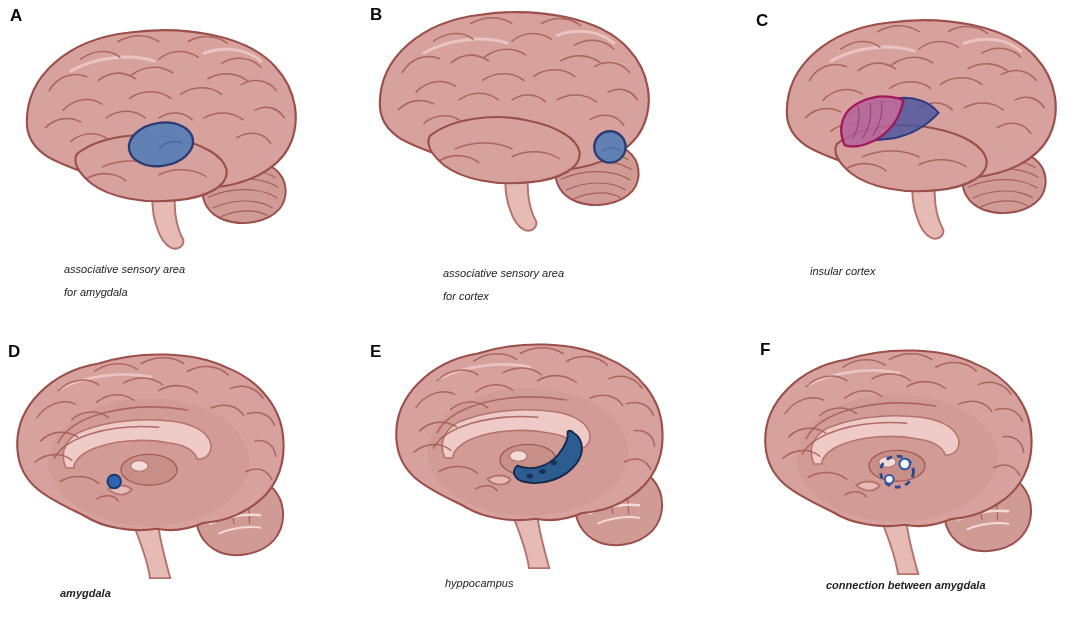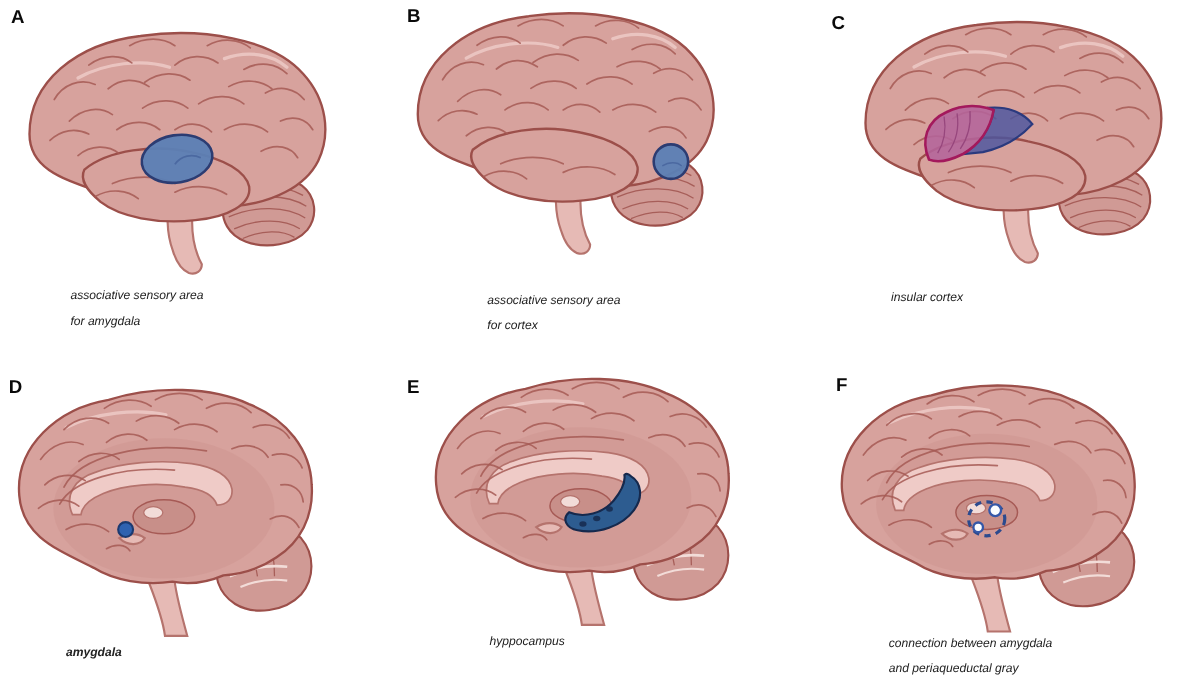--- a/index.html
+++ b/index.html
@@ -11,21 +11,21 @@
   .brain{position:absolute;}
   .caption{position:absolute;font-style:italic;font-size:11px;line-height:23px;color:var(--caption_text,#222);}
   .caption span{display:block;white-space:nowrap;}
 
   
   .p-a .plabel{left:10px;top:6px;}  .p-a .brain{left:12px;top:20px;}  .p-a .caption{left:64px;top:258px;}
   .p-b .plabel{left:9px;top:5px;}   .p-b .brain{left:4px;top:2px;}    .p-b .caption{left:82px;top:262px;}
   .p-c .plabel{left:34px;top:11px;} .p-c .brain{left:50px;top:10px;}  .p-c .caption{left:88px;top:260px;}
   .p-d .plabel{left:8px;top:24px;}  .p-d .brain{left:4px;top:26px;}   .p-d .caption{left:60px;top:264px;font-weight:bold;}
   .p-e .plabel{left:9px;top:24px;}  .p-e .brain{left:22px;top:16px;}  .p-e .caption{left:64px;top:254px;margin-left:20px;}
-  .p-f .plabel{left:38px;top:22px;} .p-f .brain{left:30px;top:22px;}  .p-f .caption{left:86px;top:256px;}
+  .p-f .plabel{left:38px;top:22px;} .p-f .brain{left:30px;top:22px;}  .p-f .caption{left:104px;top:256px;font-weight:bold;}
 
   
   .c-brain   {fill:var(--brain_fill);stroke:var(--brain_outline);stroke-width:2.2;}
   .c-cbell   {fill:var(--cerebellum_fill);stroke:var(--brain_outline);stroke-width:2;}
   .c-stem    {fill:var(--brainstem_fill);stroke:#b5736d;stroke-width:2;}
   .c-stripe  {fill:none;stroke:var(--brain_outline);stroke-width:1.2;opacity:.8;}
   .c-sulci   {fill:none;stroke:var(--sulci);stroke-width:1.6;stroke-linecap:round;opacity:.85;}
   .c-sheen   {fill:none;stroke:var(--sheen);stroke-width:3;stroke-linecap:round;opacity:.9;}
   .c-band    {fill:var(--inner_band);stroke:#b5736d;stroke-width:1.6;}
   .c-inner   {fill:#c88f89;stroke:var(--sulci);stroke-width:1.4;}
@@ -192,17 +192,16 @@
   <section class="panel p-f">
     <span class="plabel">F</span>
     <svg class="brain" width="290" height="242" viewBox="0 0 300 250">
       <use href="#sag-brain"></use>
       <ellipse class="c-dash" cx="150" cy="136" rx="17" ry="16"></ellipse>
       <circle class="c-wdot" cx="158" cy="128" r="5.5"></circle>
       <circle class="c-wdot" cx="142" cy="144" r="4.5"></circle>
     </svg>
     <div class="caption">
       <span>connection between amygdala</span>
-      <span>and periaqueductal gray</span>
     </div>
   </section>
 
 </div>
 
 </body></html>

